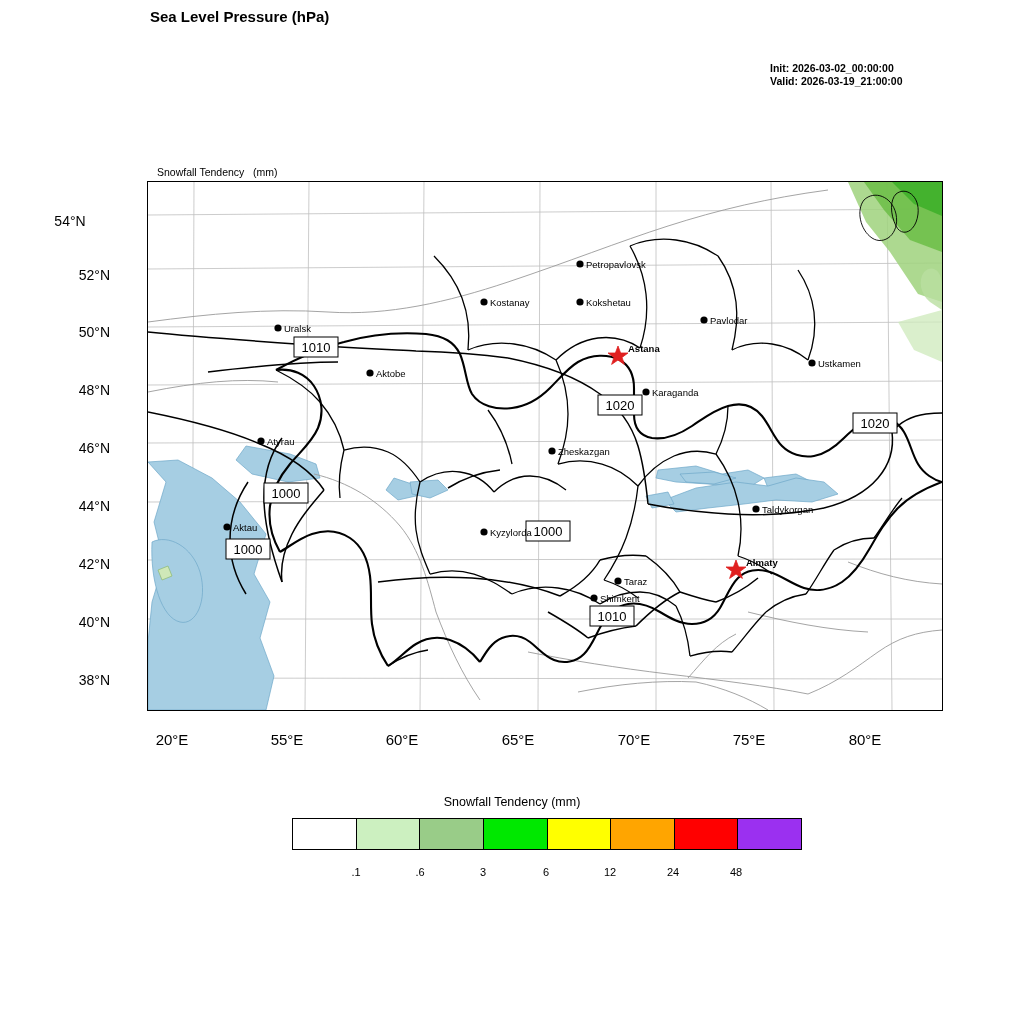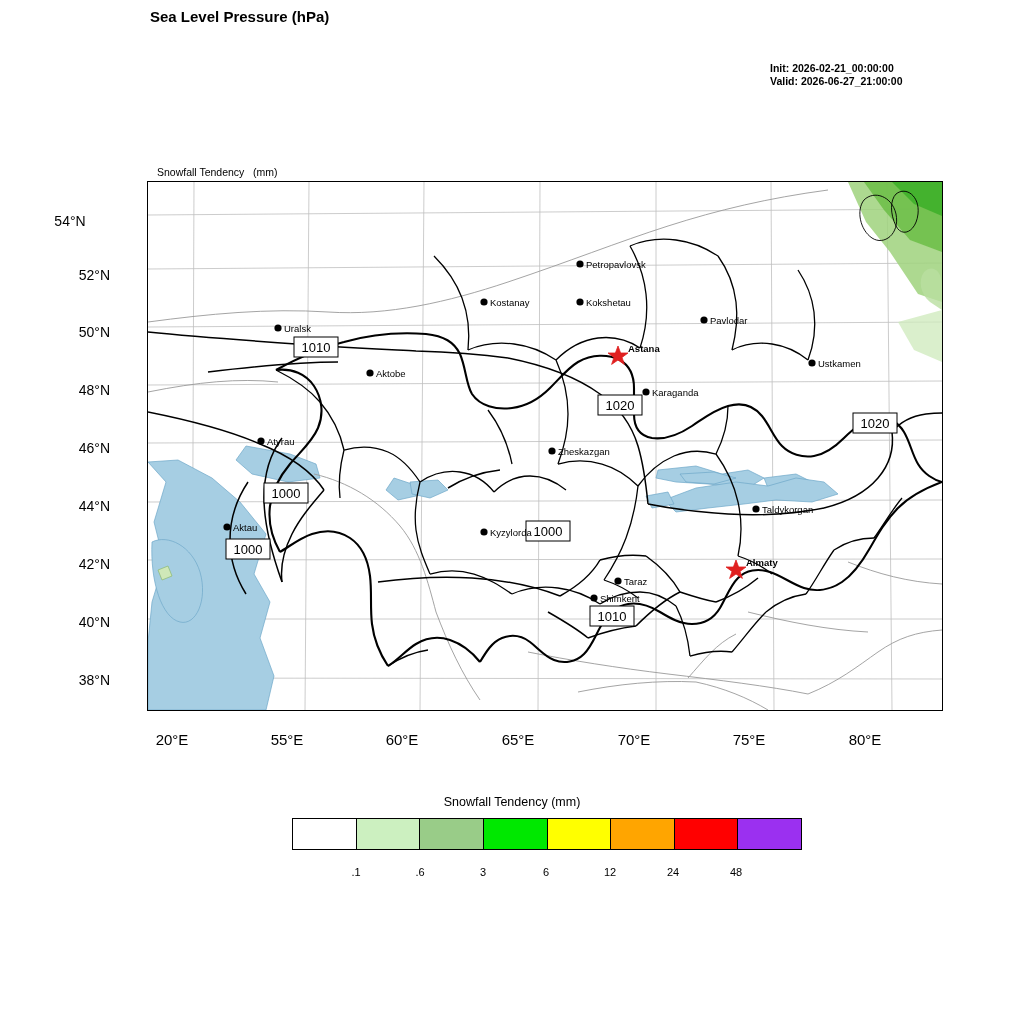--- a/index.html
+++ b/index.html
@@ -112,22 +112,22 @@
   }
 </style>
 </head>
 <body>
 
 <div id="header">
   <div class="title-line">Sea Level Pressure  (hPa)</div>
 </div>
 
 <div id="runinfo">
-  <div>Init: 2026-02-21_00:00:00</div>
-  <div>Valid: 2026-06-27_21:00:00</div>
+  <div>Init: 2026-03-02_00:00:00</div>
+  <div>Valid: 2026-03-19_21:00:00</div>
 </div>
 
 <div id="sublabels">
   <div>Snowfall Tendency   (mm)</div>
   <div>Sea Level Pressure   (hPa)</div>
 </div>
 
 <div id="map-frame">
   <svg id="map-svg" width="794" height="528" viewBox="0 0 794 528">
 

